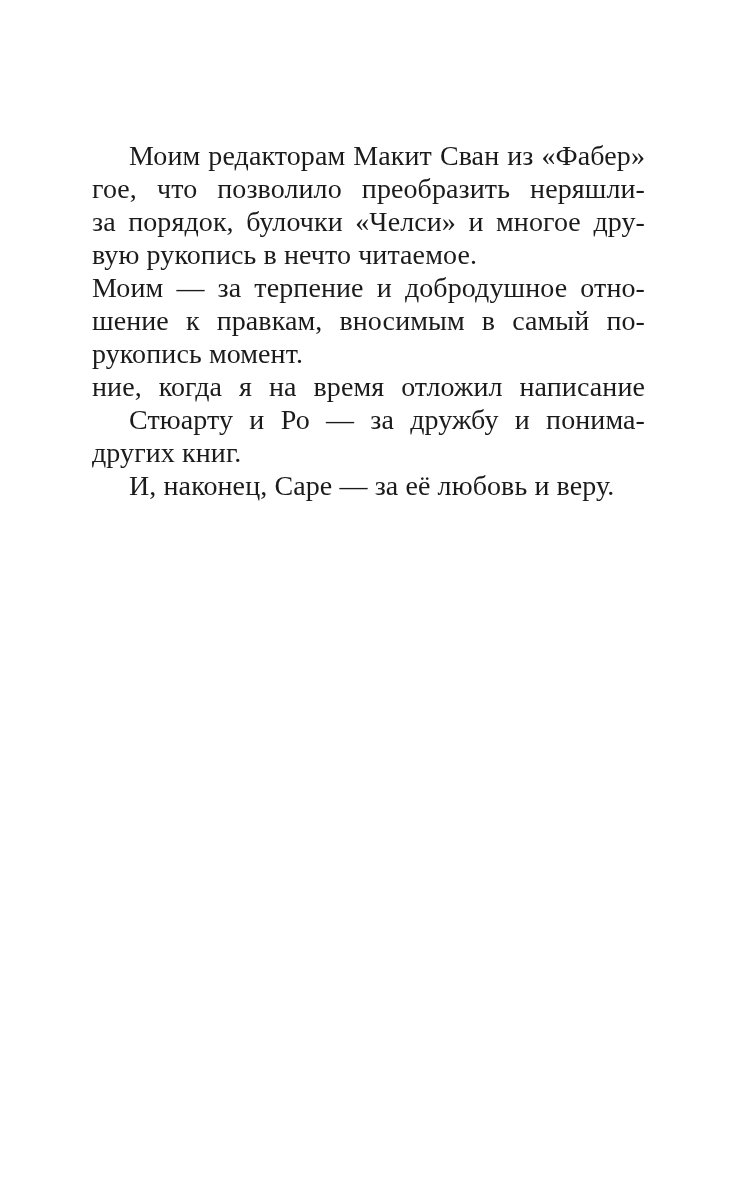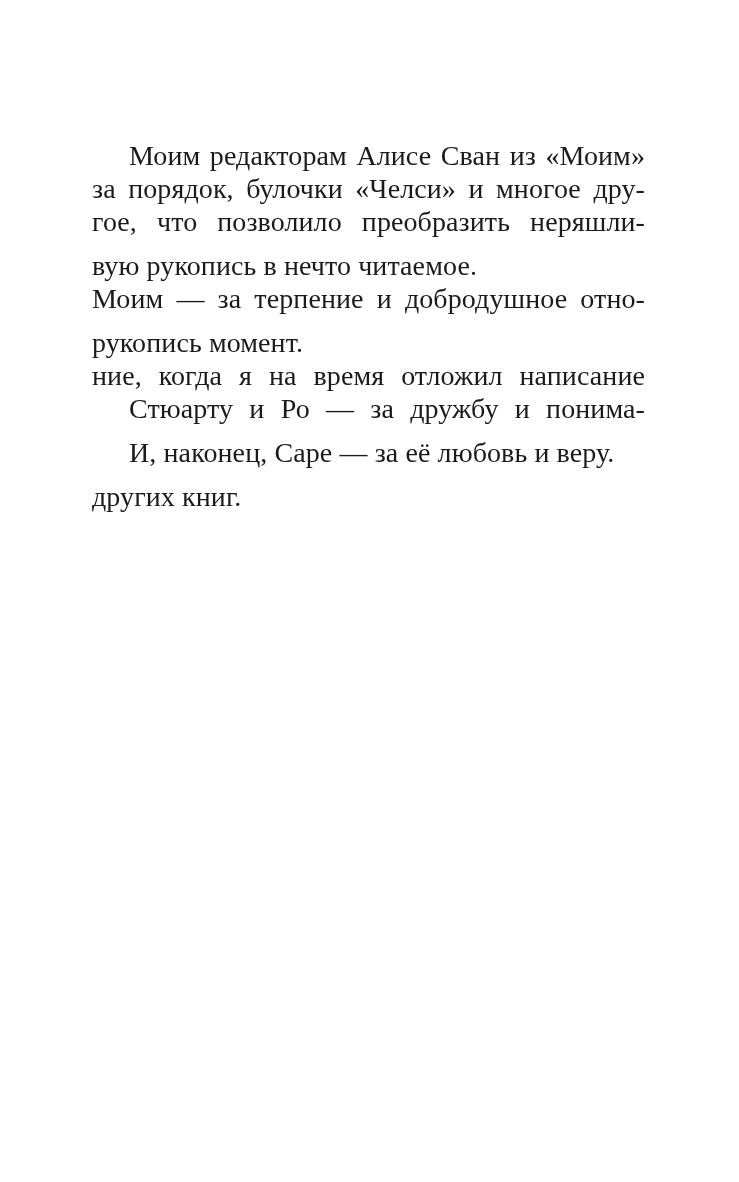--- a/index.html
+++ b/index.html
@@ -32,35 +32,35 @@
   .text-line {
     white-space: normal;
   }
   .text-line.justified {
     text-align: justify;
     text-align-last: justify;
   }
   .text-line.left {
     text-align: right;
     text-align-last: left;
-    margin-top: 11px;
   }
   .text-line.indented {
     text-indent: 37px;
   }
 </style>
 </head>
 <body>
 
 <div class="book-page">
   <div class="text-block" id="text-block" style="background: rgb(255, 255, 255); color: rgb(27, 27, 27);">
-      <div class="text-line justified indented">Моим редакторам Алисе Сван из «Моим»</div>
+      <div class="text-line justified indented">Моим редакторам Макит Сван из «Фабер»</div>
+      <div class="text-line justified">гое, что позволило преобразить неряшли-</div>
       <div class="text-line justified">за порядок, булочки «Челси» и многое дру-</div>
-      <div class="text-line justified">гое, что позволило преобразить неряшли-</div>
       <div class="text-line left">вую рукопись в нечто читаемое.</div>
       <div class="text-line justified">Моим — за терпение и добродушное отно-</div>
+      <div class="text-line justified">шение к правкам, вносимым в самый по-</div>
       <div class="text-line left">рукопись момент.</div>
       <div class="text-line justified">ние, когда я на время отложил написание</div>
       <div class="text-line justified indented">Стюарту и Ро — за дружбу и понима-</div>
+      <div class="text-line left">других книг.</div>
       <div class="text-line left indented">И, наконец, Саре — за её любовь и веру.</div>
-      <div class="text-line left">других книг.</div>
     </div>
 </div>
 
 </body></html>

